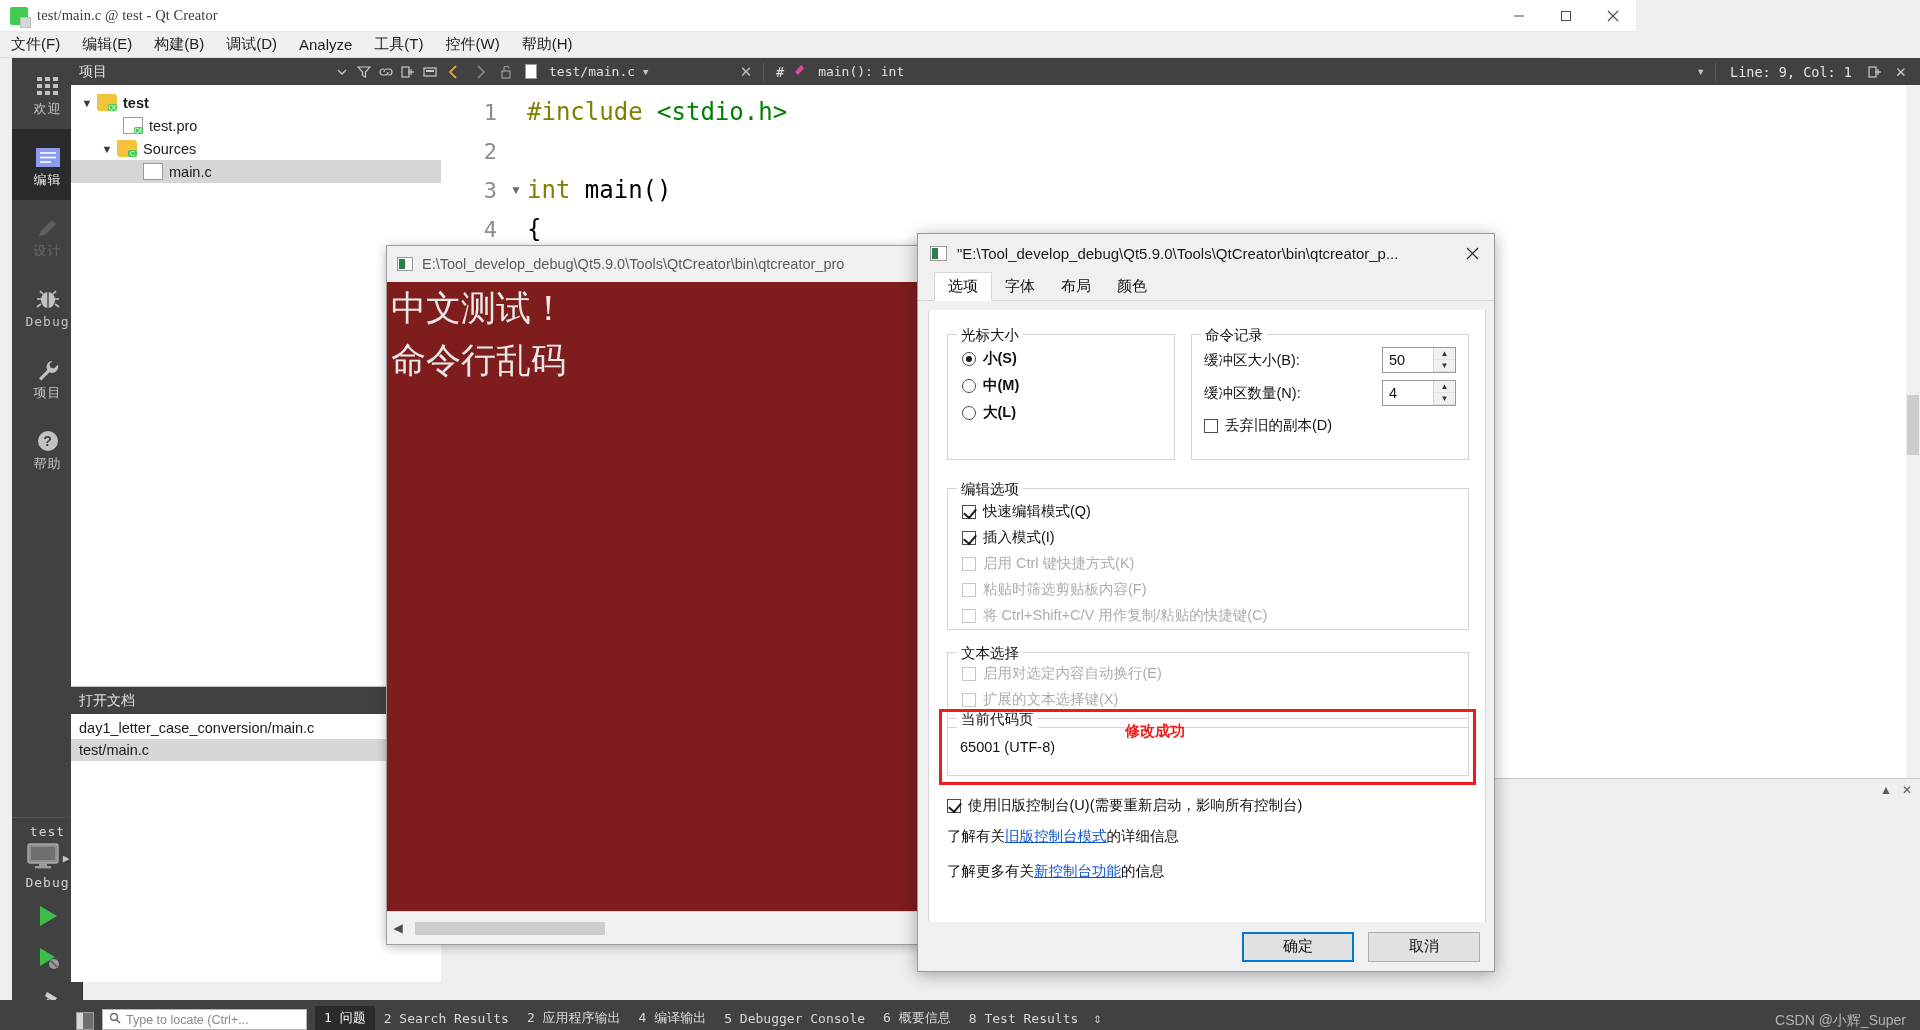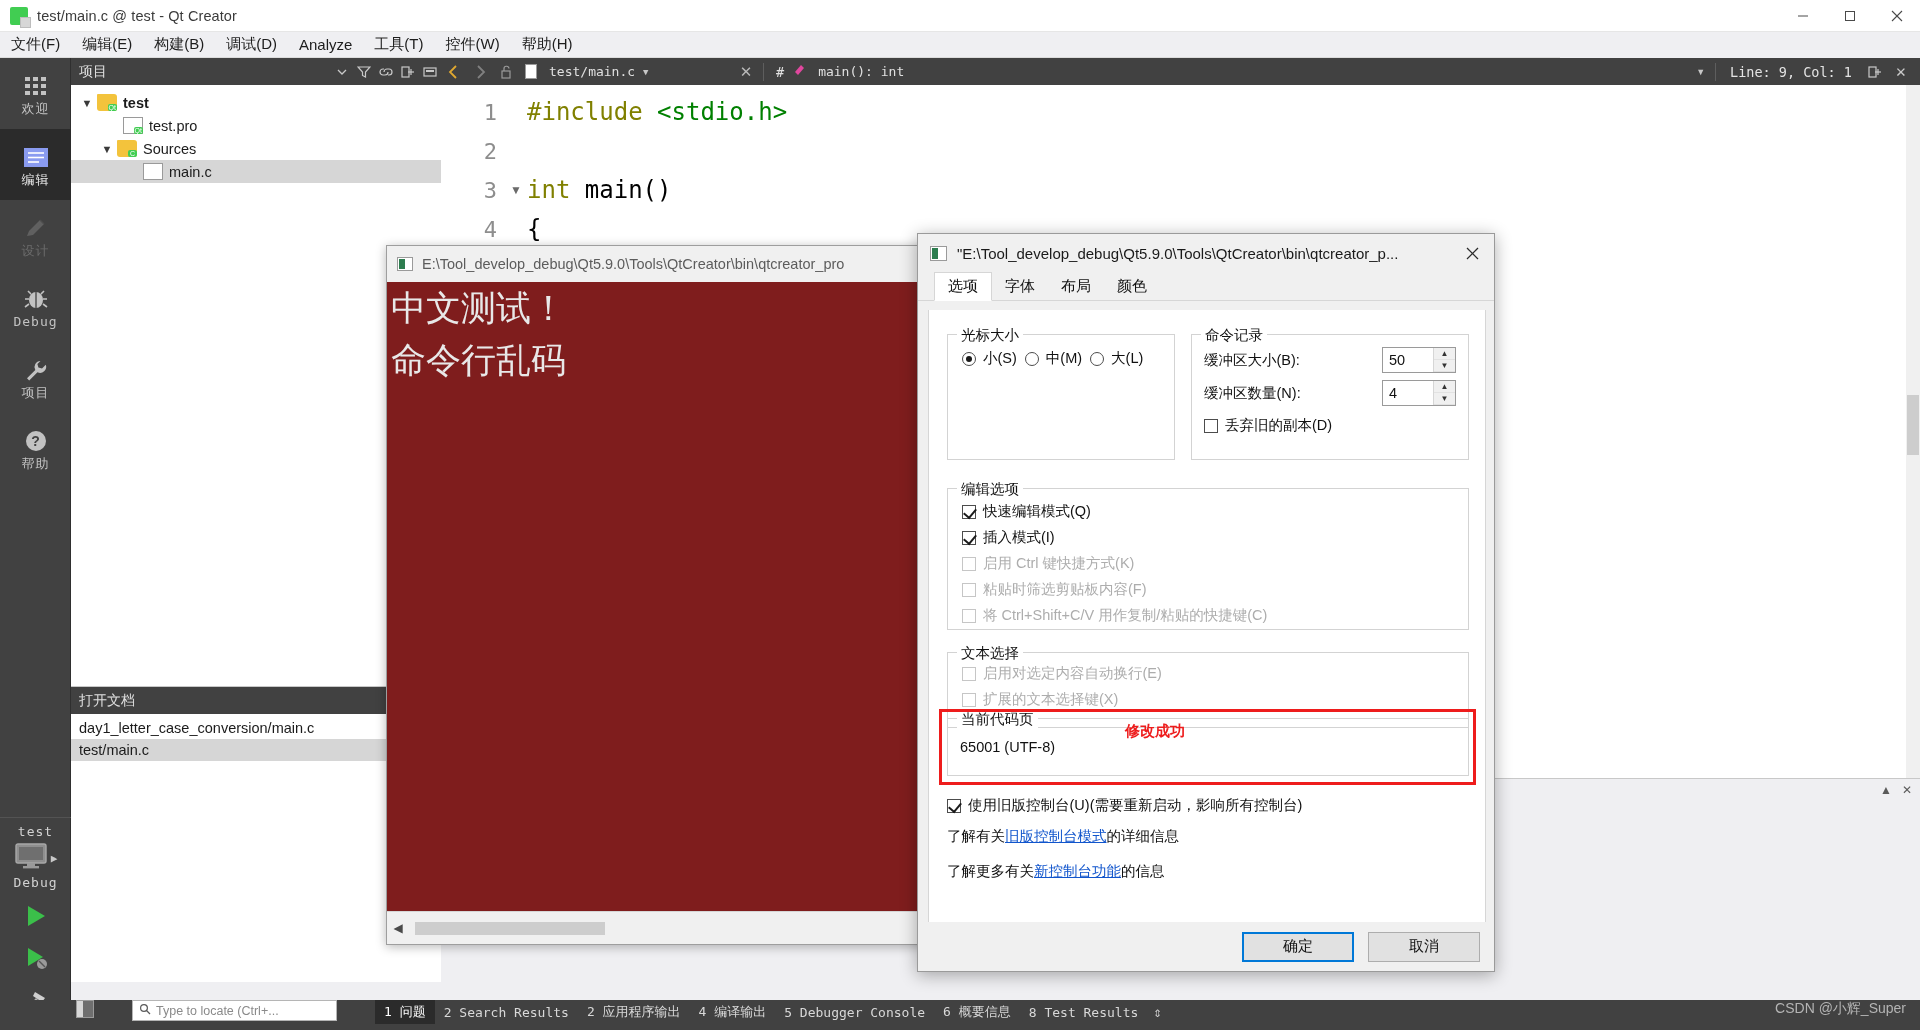--- a/index.html
+++ b/index.html
@@ -11,24 +11,25 @@
     background: #ffffff;
   }
   #app {
     position: relative;
     width: 1920px; height: 1030px;
     background: #efeff2;
   }
 
   
   .titlebar {
-    position: absolute; left: 0; top: 0; width: 1920px; height: 32px;
+    position: absolute; left: 0; top: 0; width: 1636px; height: 32px;
     background: #ffffff;
     display: flex; align-items: center;
     border-bottom: 1px solid #e6e6e6;
+    font-family: Liberation Serif, serif;
   }
   .tb-icon {
     width: 18px; height: 18px; margin-left: 10px; margin-right: 9px;
     background: #41cd52;
     border-radius: 2px;
     position: relative;
     display: inline-block;
   }
   .tb-icon::after{
     content:""; position:absolute; right:-3px; bottom:-3px;
@@ -49,21 +50,21 @@
     position: absolute; left: 0; top: 32px; width: 1560px; height: 26px;
     background: #efeff2;
     display: flex; align-items: center;
     font-size: 15px; color: #1d1d1d;
     border-bottom: 1px solid #dcdcdc;
   }
   .menu-item { padding: 3px 11px 4px 11px; white-space: nowrap; }
 
   
   .modebar {
-    position: absolute; left: 0; top: 58px; width: 71px; height: 972px;
+    position: absolute; left: 12px; top: 58px; width: 71px; height: 972px;
     background: #414141;
     border-right: 1px solid #2f2f2f;
   }
   .mode {
     width: 71px; height: 71px;
     display: flex; flex-direction: column;
     align-items: center; justify-content: center;
     color: #c2c2c2;
     font-size: 13px;
     gap: 2px;
@@ -182,22 +183,22 @@
     background:#efeff2; border-top:1px solid #c8c8c8;
   }
   .outpane-bar {
     height:22px; display:flex; align-items:center; justify-content:flex-end;
     padding-right:8px; color:#5a5a5a; font-size:12px; gap:10px;
   }
 
   
   .statusbar {
     position:absolute; left:0; bottom:0; width:1920px; height:30px;
-    background:#414141; display:flex; align-items:flex-start;
-    color:#d4d4d4; font-family:"DejaVu Sans Mono", monospace; font-size:13px;gap:30px;
+    background:#414141; display:flex; align-items:flex-end;
+    color:#d4d4d4; font-family:"DejaVu Sans Mono", monospace; font-size:13px;
   }
   .sb-toggle {
     width:18px; height:18px; margin-left:76px; margin-right:8px;
     border:1px solid #9b9b9b; background:#6f6f6f;
     display:flex;
   }
   .sb-toggle i { display:block; width:6px; height:16px; background:#d8d8d8; }
   .locator {
     width:205px; height:21px; background:#ffffff; border:1px solid #b5b5b5;
     display:flex; align-items:center; padding-left:6px;
@@ -693,21 +694,21 @@
       <div class="tab active">选项</div>
       <div class="tab">字体</div>
       <div class="tab">布局</div>
       <div class="tab">颜色</div>
     </div>
 
     <div class="dlg-page">
 
       <div class="gbox" style="left:18px; top:24px; width:228px; height:126px;">
         <span class="legend">光标大小</span>
-        <div style="padding:14px 0 0 14px; display:flex; flex-direction:row; gap:8px;">
+        <div style="padding:14px 0 0 14px; display:flex; flex-direction:column; gap:8px;font-weight:bold;">
           <div class="ctl-row">
             <span class="radio on"></span>
             <span>小(S)</span>
           </div>
           <div class="ctl-row">
             <span class="radio"></span>
             <span>中(M)</span>
           </div>
           <div class="ctl-row">
             <span class="radio"></span>

